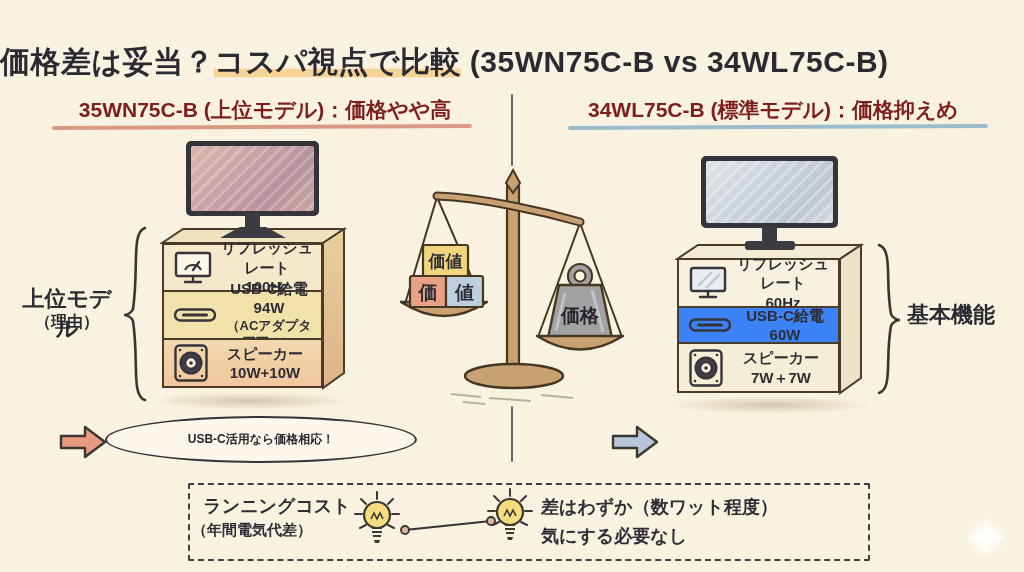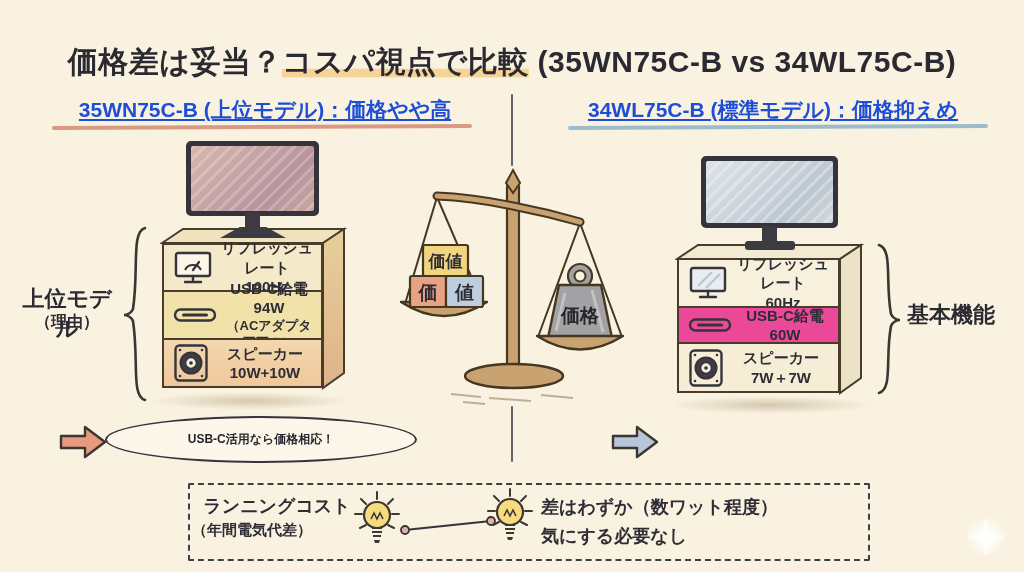--- a/index.html
+++ b/index.html
@@ -1,25 +1,25 @@
 <!DOCTYPE html>
 <html><head>
 <meta charset="utf-8">
 <style>
   html,body{margin:0;padding:0;}
   body{background:#e8e2d2;font-family:"Liberation Sans","DejaVu Sans",sans-serif;}
   .stage{position:relative;width:1024px;height:572px;background:#f9f2e0;overflow:hidden;color:#2e2d35;}
   .abs{position:absolute;}
 
   
-  .title{position:absolute;top:22px;left:0;right:0;text-align:center;font-size:30px;font-weight:bold;letter-spacing:.5px;color:#2b2a32;white-space:nowrap;}
+  .title{position:absolute;top:22px;left:0;right:0;text-align:left;font-size:30px;font-weight:bold;letter-spacing:.5px;color:#2b2a32;white-space:nowrap;}
   .title .hl{background-image:linear-gradient(to bottom, rgba(243,185,90,0) 70%, rgba(243,185,90,.55) 74%, rgba(243,185,90,.55) 96%, rgba(243,185,90,0) 100%);}
 
   
-  .col-header{position:absolute;top:96px;font-size:21px;font-weight:bold;text-align:center;white-space:nowrap;color:#1d4ed8;text-decoration:underline;}
+  .col-header{position:absolute;top:96px;font-size:21px;font-weight:bold;text-align:center;white-space:nowrap;color:#7f1d1d;}
   .hd-underline{position:absolute;top:125px;height:4px;border-radius:3px;opacity:.9;transform:rotate(-.3deg);}
 
   
   .divider{position:absolute;left:511px;width:2px;background:#3f3e45;opacity:.8;border-radius:2px;}
 
   
   .monitor-frame{position:absolute;border:5px solid #35343a;border-radius:5px;box-sizing:border-box;background:#35343a;}
   .monitor-screen{width:100%;height:100%;border-radius:2px;}
   .screen-left{background:
     repeating-linear-gradient(135deg, rgba(255,255,255,.22) 0 3px, rgba(255,255,255,0) 3px 9px),
@@ -36,21 +36,21 @@
   .feat-row{box-sizing:border-box;border:2px solid #4a3b2b;display:flex;align-items:center;padding-left:9px;margin-top:-2px;}
   .feat-row:first-child{margin-top:0;}
   .feat-icon{flex:none;display:flex;align-items:center;margin-right:6px;}
   .feat-text{flex:1;text-align:center;font-weight:bold;font-size:15px;line-height:1.3;padding-right:6px;}
   .feat-text .line2:empty{display:none;}
   .left-front .feat-row:nth-child(1){background:#f4e9c8;height:49px;}
   .left-front .feat-row:nth-child(2){background:#f0e2a9;height:50px;}
   .left-front .feat-row:nth-child(2) .line2{font-size:13px;}
   .left-front .feat-row:nth-child(3){background:linear-gradient(180deg,#f3d8ae,#f0c79b);height:50px;}
   .right-front .feat-row:nth-child(1){background:#f7f0dc;height:50px;}
-  .right-front .feat-row:nth-child(2){background:#ec4899;height:38px;}
+  .right-front .feat-row:nth-child(2){background:#3b82f6;height:38px;}
   .right-front .feat-row:nth-child(3){background:#f5edd6;height:51px;}
 
   .group-label{position:absolute;text-align:center;font-weight:bold;font-size:22px;color:#2b2a32;}
   .group-label-sub{position:absolute;text-align:center;font-size:16px;font-weight:bold;color:#2b2a32;}
 
   
   .bubble{position:absolute;box-sizing:border-box;border:2.5px solid #35333b;border-radius:50%;background:#fcf7ea;display:flex;align-items:center;justify-content:center;font-size:12px;font-weight:bold;white-space:nowrap;color:#26252c;}
 
   
   .footer-box{position:absolute;left:188px;top:483px;width:682px;height:78px;border:2px dashed #3f3d45;border-radius:2px;box-sizing:border-box;}

